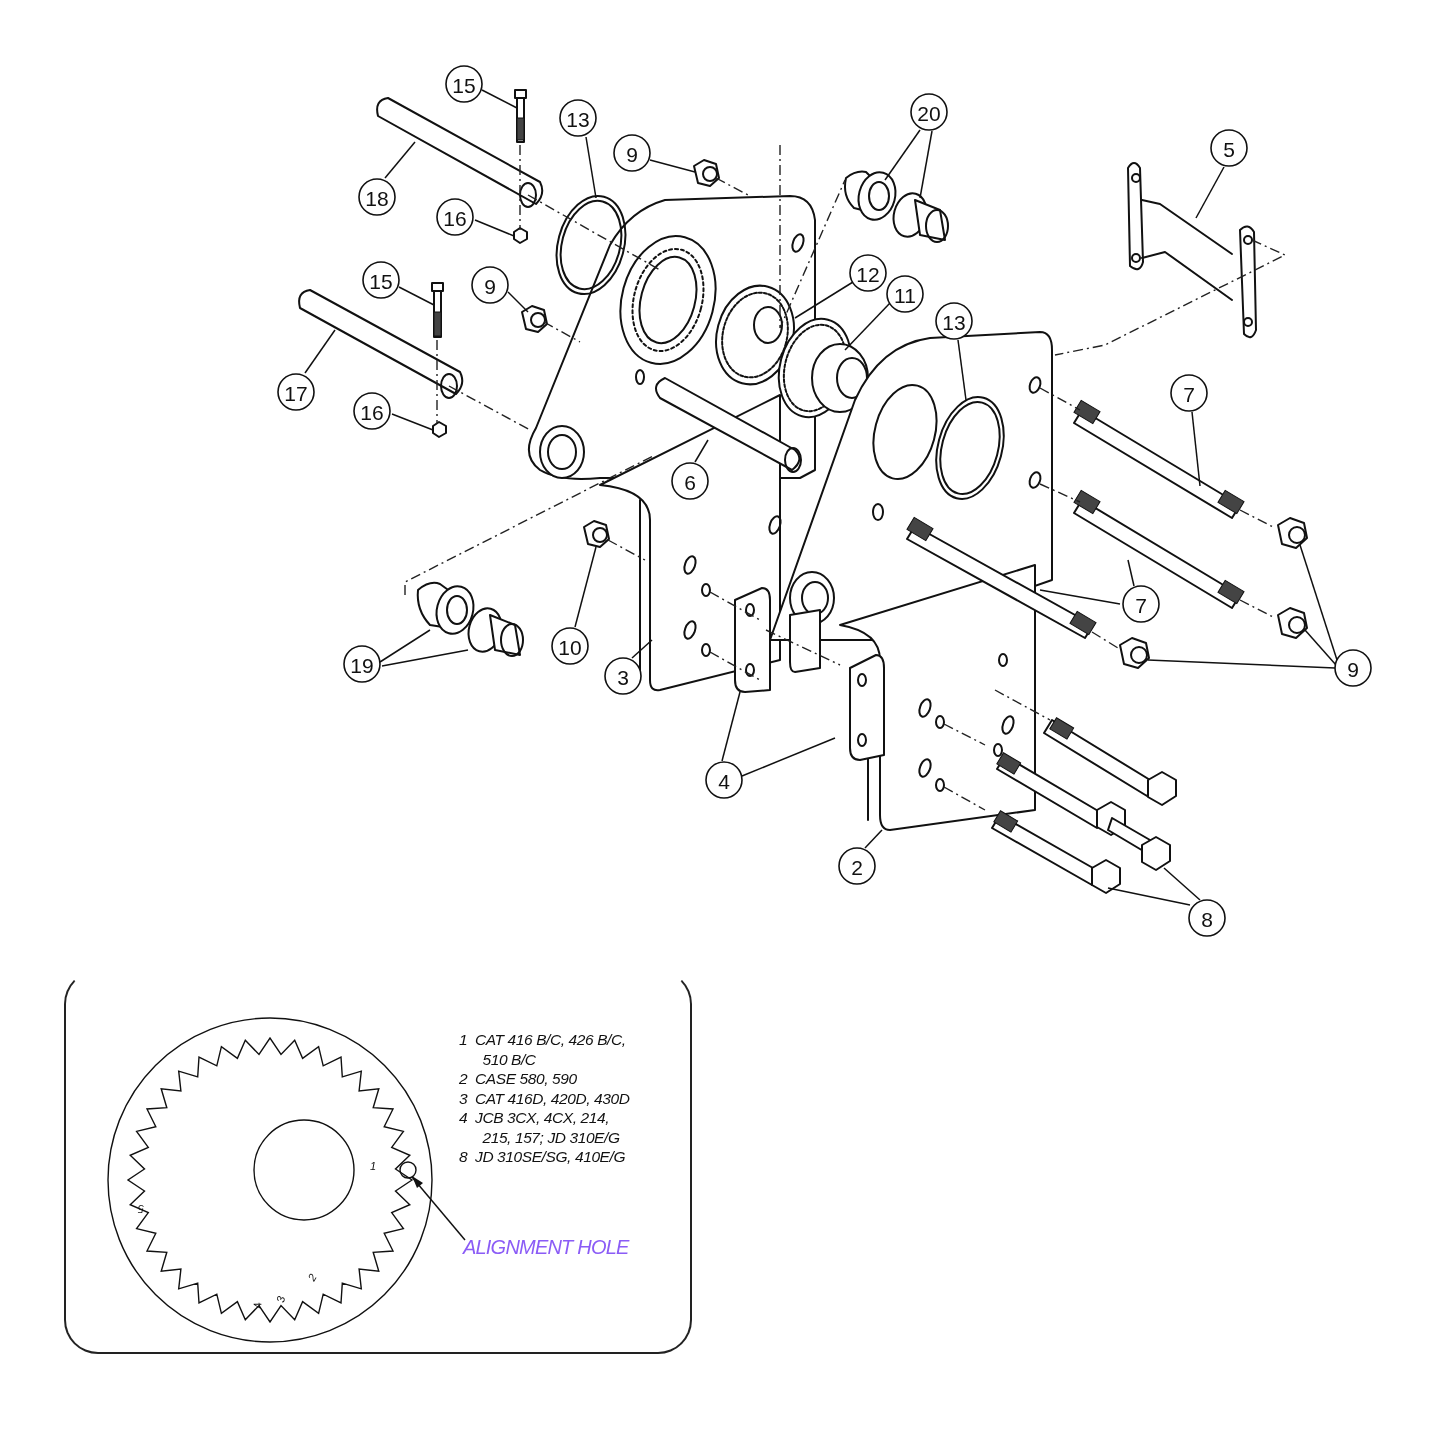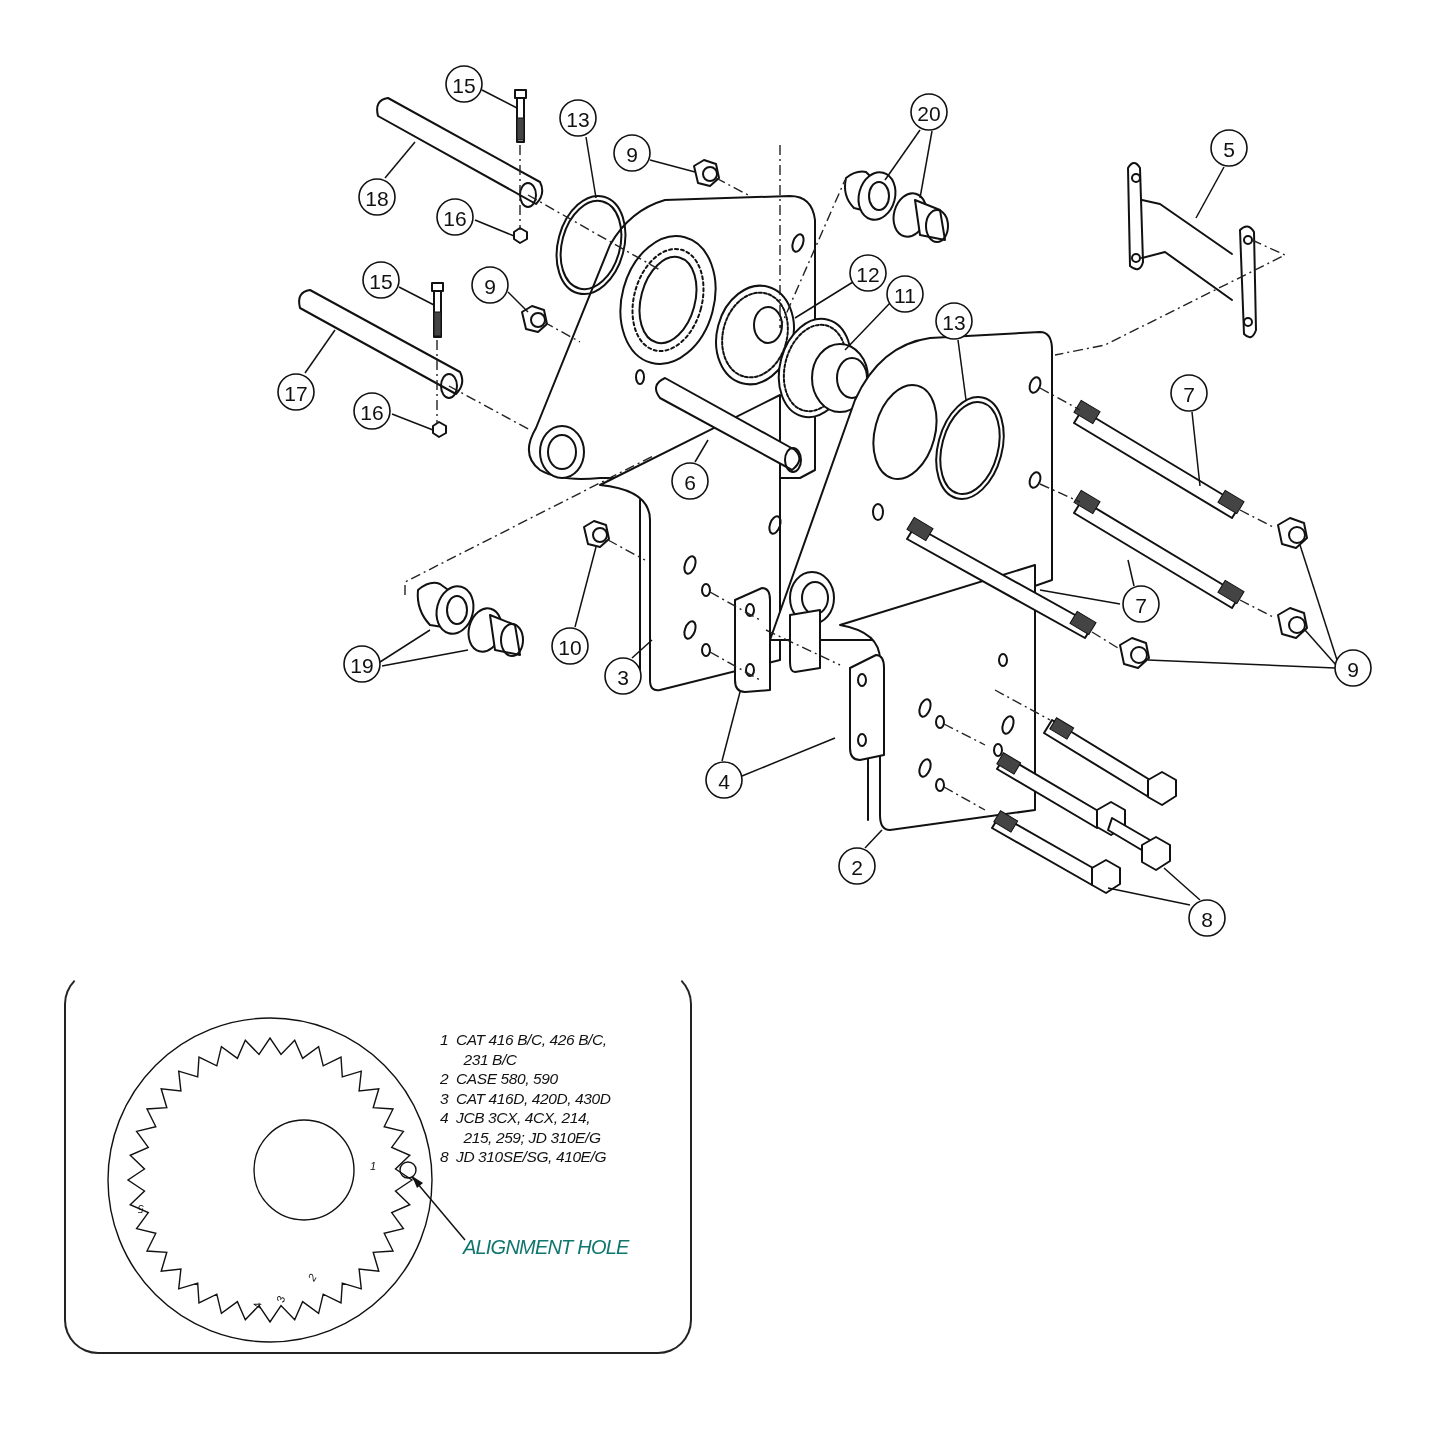--- a/index.html
+++ b/index.html
@@ -8,22 +8,22 @@
   .ln{stroke:#111;stroke-width:2;fill:none;stroke-linejoin:round;stroke-linecap:round;}
   .lnf{stroke:#111;stroke-width:2;fill:#fff;stroke-linejoin:round;}
   .thin{stroke:#111;stroke-width:1.4;fill:none;}
   .dash{stroke:#222;stroke-width:1.4;fill:none;stroke-dasharray:10 4 2 4;}
   .thread{stroke:#111;stroke-width:1;fill:#444;}
   .callout-circle{stroke:#111;stroke-width:1.6;fill:#fff;}
   .callout-text{font-family:"Liberation Sans",sans-serif;font-size:21px;fill:#111;text-anchor:middle;dominant-baseline:central;}
   .leader{stroke:#111;stroke-width:1.5;fill:none;}
   .inset-box{position:absolute;left:64px;top:970px;width:624px;height:380px;border:2px solid #222;border-radius:34px;border-top-color:transparent;}
   .legend{position:absolute;left:440px;top:1030px;font-family:"Liberation Sans",sans-serif;font-style:italic;font-size:15.5px;line-height:19.5px;color:#111;letter-spacing:-0.4px;}
-  .legend .row{white-space:pre;}
-  .align-label{position:absolute;left:463px;top:1236px;font-family:"Liberation Sans",sans-serif;font-style:italic;font-size:20px;color:#0f766e;letter-spacing:-0.8px;}
+  .legend .row{white-space:pre;margin-left:19px;}
+  .align-label{position:absolute;left:463px;top:1236px;font-family:"Liberation Sans",sans-serif;font-style:italic;font-size:20px;color:#8b5cf6;letter-spacing:-0.8px;}
   .gear-num{font-family:"Liberation Sans",sans-serif;font-style:italic;font-size:11px;fill:#111;}
 </style>
 </head>
 <body>
 
 <svg width="1445" height="1440" viewBox="0 0 1445 1440">
 
   <g>
     <path class="lnf" d="M536,428 L610,245 Q630,210 665,200 L790,196 Q812,196 815,220 L815,470 L800,478 L600,478 Q560,482 540,470 Q520,455 536,428 Z"></path>
     <path class="lnf" d="M600,485 L780,395 L780,660 L660,690 Q650,692 650,680 L650,520 Q650,490 600,485 Z"></path>
@@ -351,21 +351,21 @@
     <text class="gear-num" x="284" y="1303" transform="rotate(-80 284 1303)">3</text>
     <text class="gear-num" x="262" y="1308" transform="rotate(-100 262 1308)">4</text>
     <text class="gear-num" x="136" y="1205" transform="rotate(180 140 1205)">5</text>
   </g>
 </svg>
 
 <div class="inset-box"></div>
 
 <div class="legend">
   <div class="row">1  CAT 416 B/C, 426 B/C,</div>
-  <div class="row">      231 B/C</div>
+  <div class="row">      510 B/C</div>
   <div class="row">2  CASE 580, 590</div>
   <div class="row">3  CAT 416D, 420D, 430D</div>
   <div class="row">4  JCB 3CX, 4CX, 214,</div>
-  <div class="row">      215, 259; JD 310E/G</div>
+  <div class="row">      215, 157; JD 310E/G</div>
   <div class="row">8  JD 310SE/SG, 410E/G</div>
 </div>
 
 <div class="align-label">ALIGNMENT HOLE</div>
 
 </body></html>

